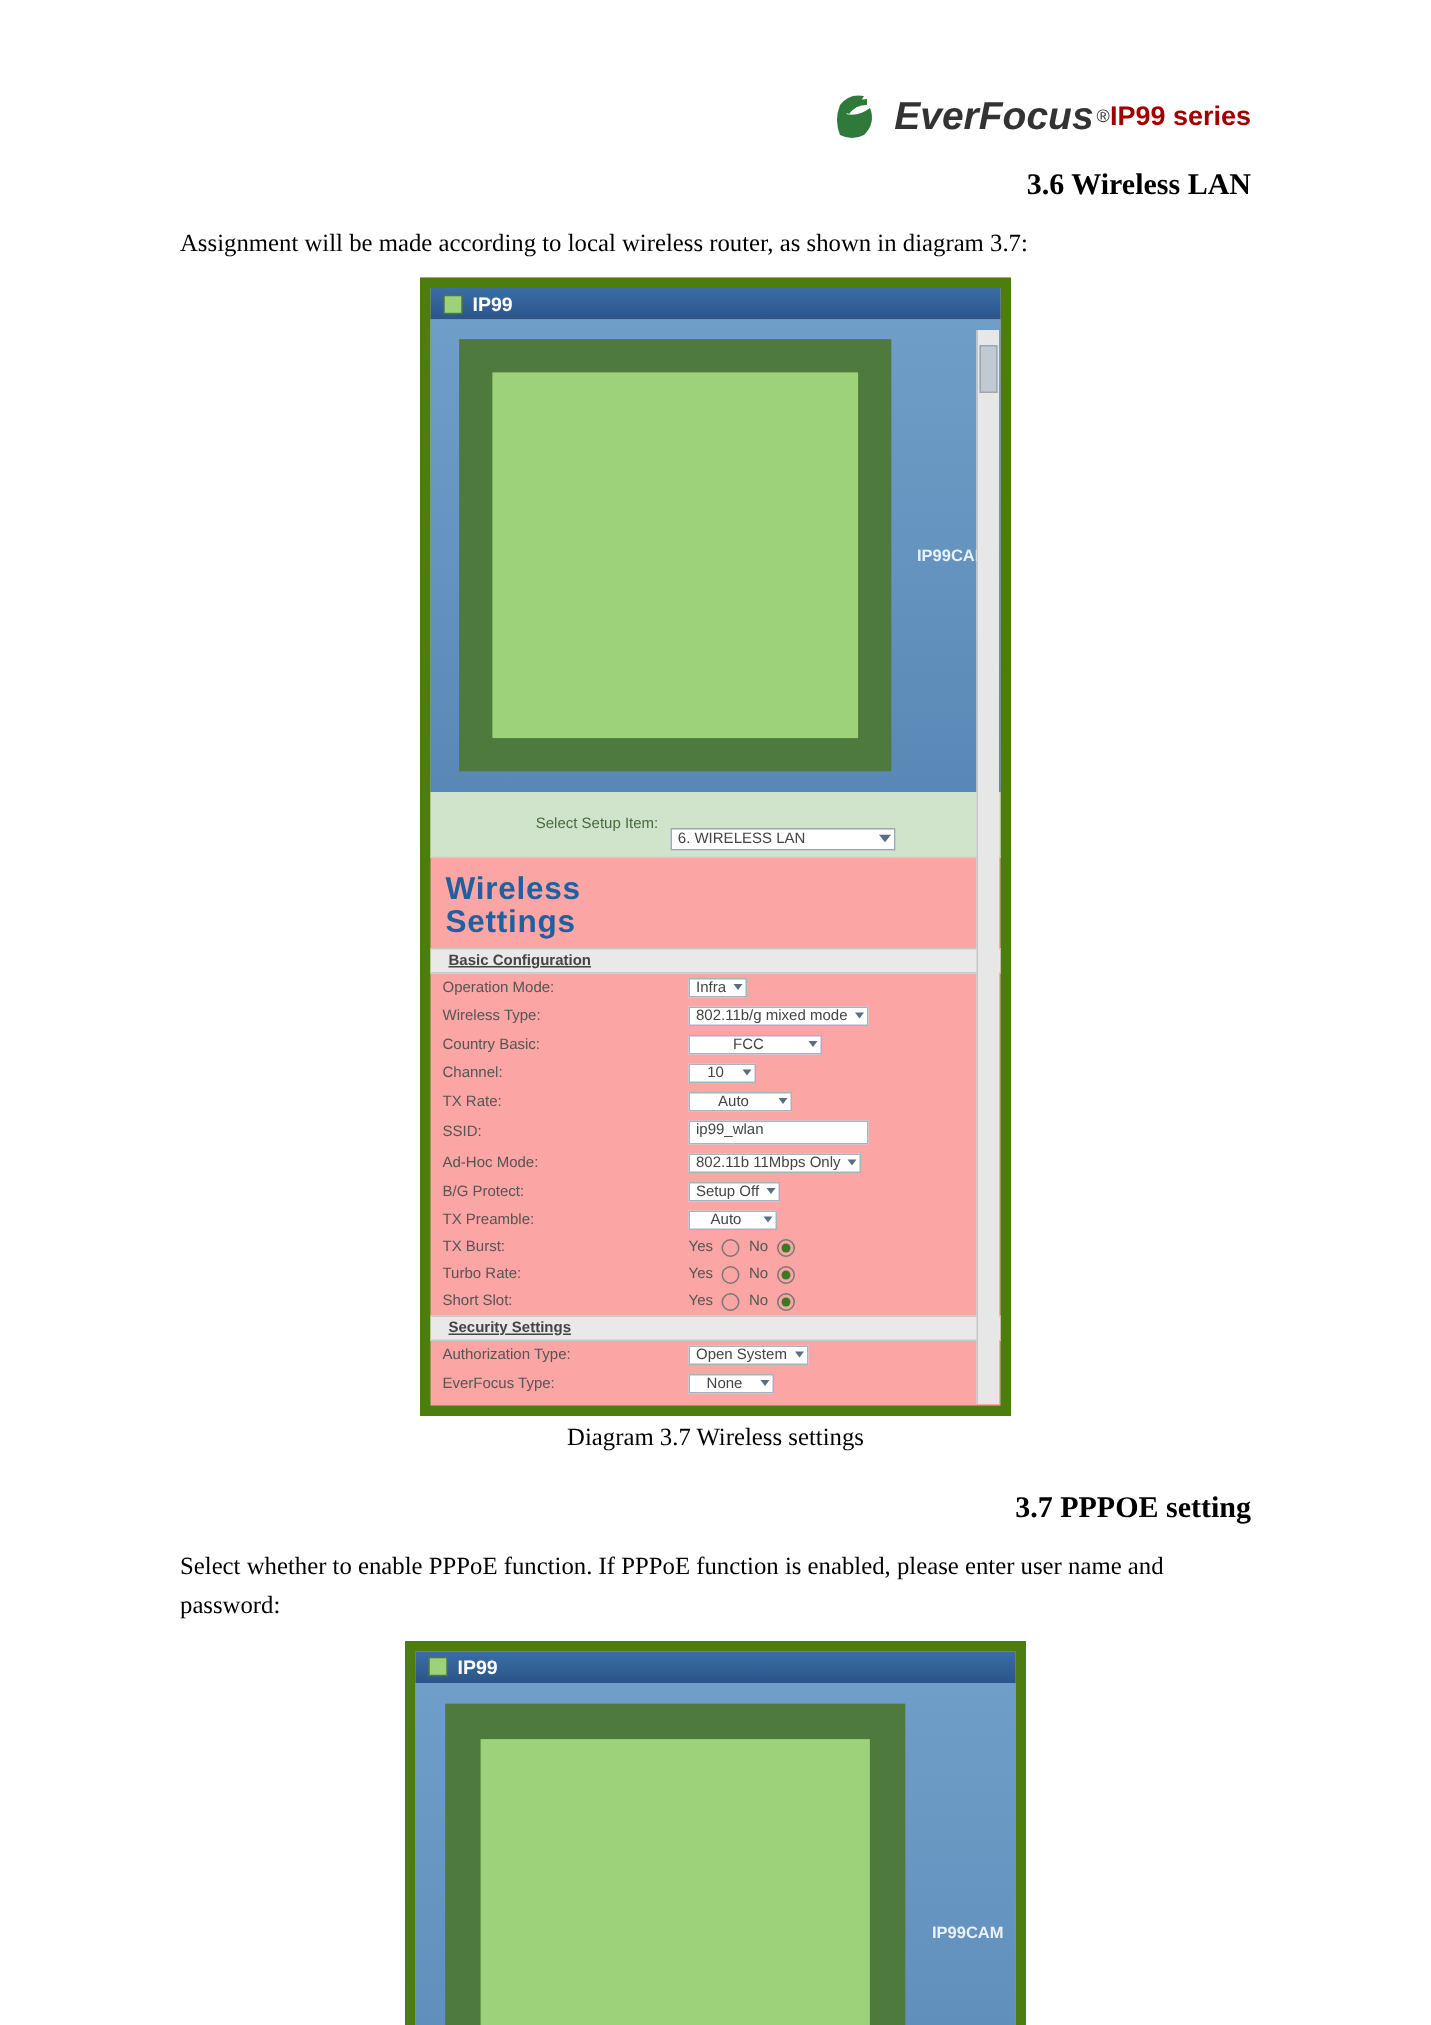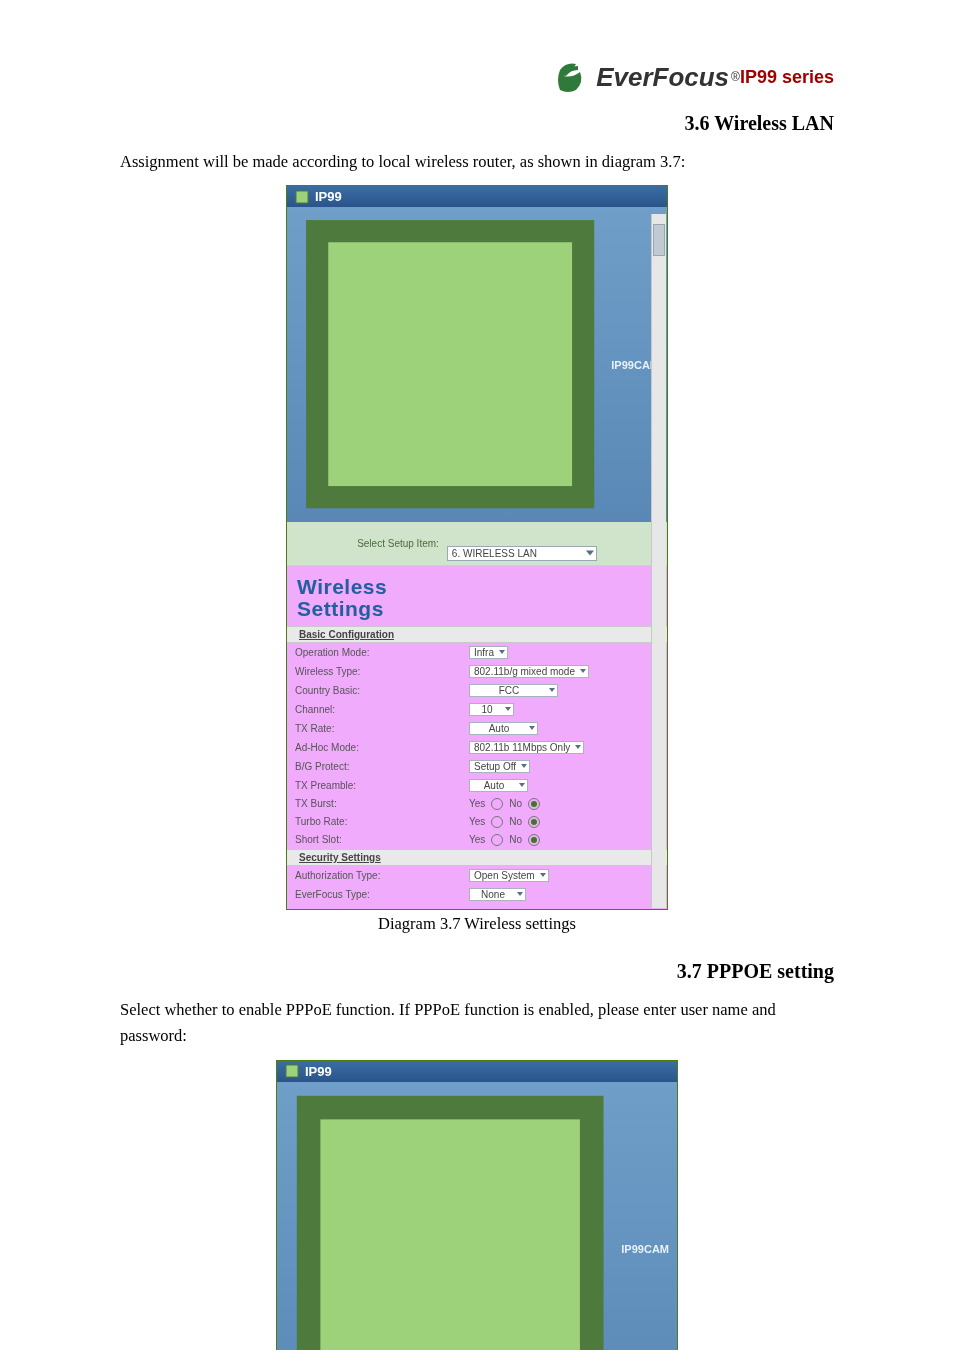--- a/index.html
+++ b/index.html
@@ -59,22 +59,22 @@
     font-size: 16.5px;
     line-height: 1.6;
     margin: 4px 0 10px 0;
   }
   .shot-wrap {
     display: flex;
     justify-content: center;
     margin: 6px 0 2px 0;
   }
   .shot {
-    border: 1px solid #4d7c0f;
-    background: #f0abfc;
+    border: 7px solid #4d7c0f;
+    background: #fca5a5;
     font-family: Tahoma, Arial, sans-serif;
     font-size: 11px;
     color: #555;
   }
   .shot-titlebar {
     background: linear-gradient(#3a6ea5, #2a548a);
     color: #fff;
     font-weight: bold;
     font-size: 13px;
     padding: 3px 8px;
@@ -140,21 +140,21 @@
     border-bottom: 1px solid #c9c9c9;
     padding: 2px 12px;
     font-size: 10px;
     color: #444;
     text-decoration: underline;
     font-weight: bold;
   }
   .form-row {
     display: flex;
     padding: 3px 8px;
-    gap: 24px;
+    gap: 14px;
     align-items: center;
   }
   .form-row .k { width: 150px; color: #555; font-size: 10px; }
   .form-row .v { flex: 1; }
   .sm-select {
     background: #fff;
     border: 1px solid #a9b3bf;
     font-size: 10px;
     padding: 0 13px 0 4px;
     position: relative;
@@ -253,20 +253,24 @@
         </div>
       <div class="form-row">
           <span class="k">Channel:</span>
           <span class="v"><span class="sm-select" style="min-width:26px">10</span></span>
         </div>
       <div class="form-row">
           <span class="k">TX Rate:</span>
           <span class="v"><span class="sm-select" style="min-width:50px">Auto</span></span>
         </div>
       <div class="form-row">
+          <span class="k">SSID:</span>
+          <span class="v"><span class="sm-input">ip99_wlan</span></span>
+        </div>
+      <div class="form-row">
           <span class="k">Ad-Hoc Mode:</span>
           <span class="v"><span class="sm-select">802.11b 11Mbps Only</span></span>
         </div>
       <div class="form-row">
           <span class="k">B/G Protect:</span>
           <span class="v"><span class="sm-select">Setup Off</span></span>
         </div>
       <div class="form-row">
           <span class="k">TX Preamble:</span>
           <span class="v"><span class="sm-select" style="min-width:40px">Auto</span></span>

